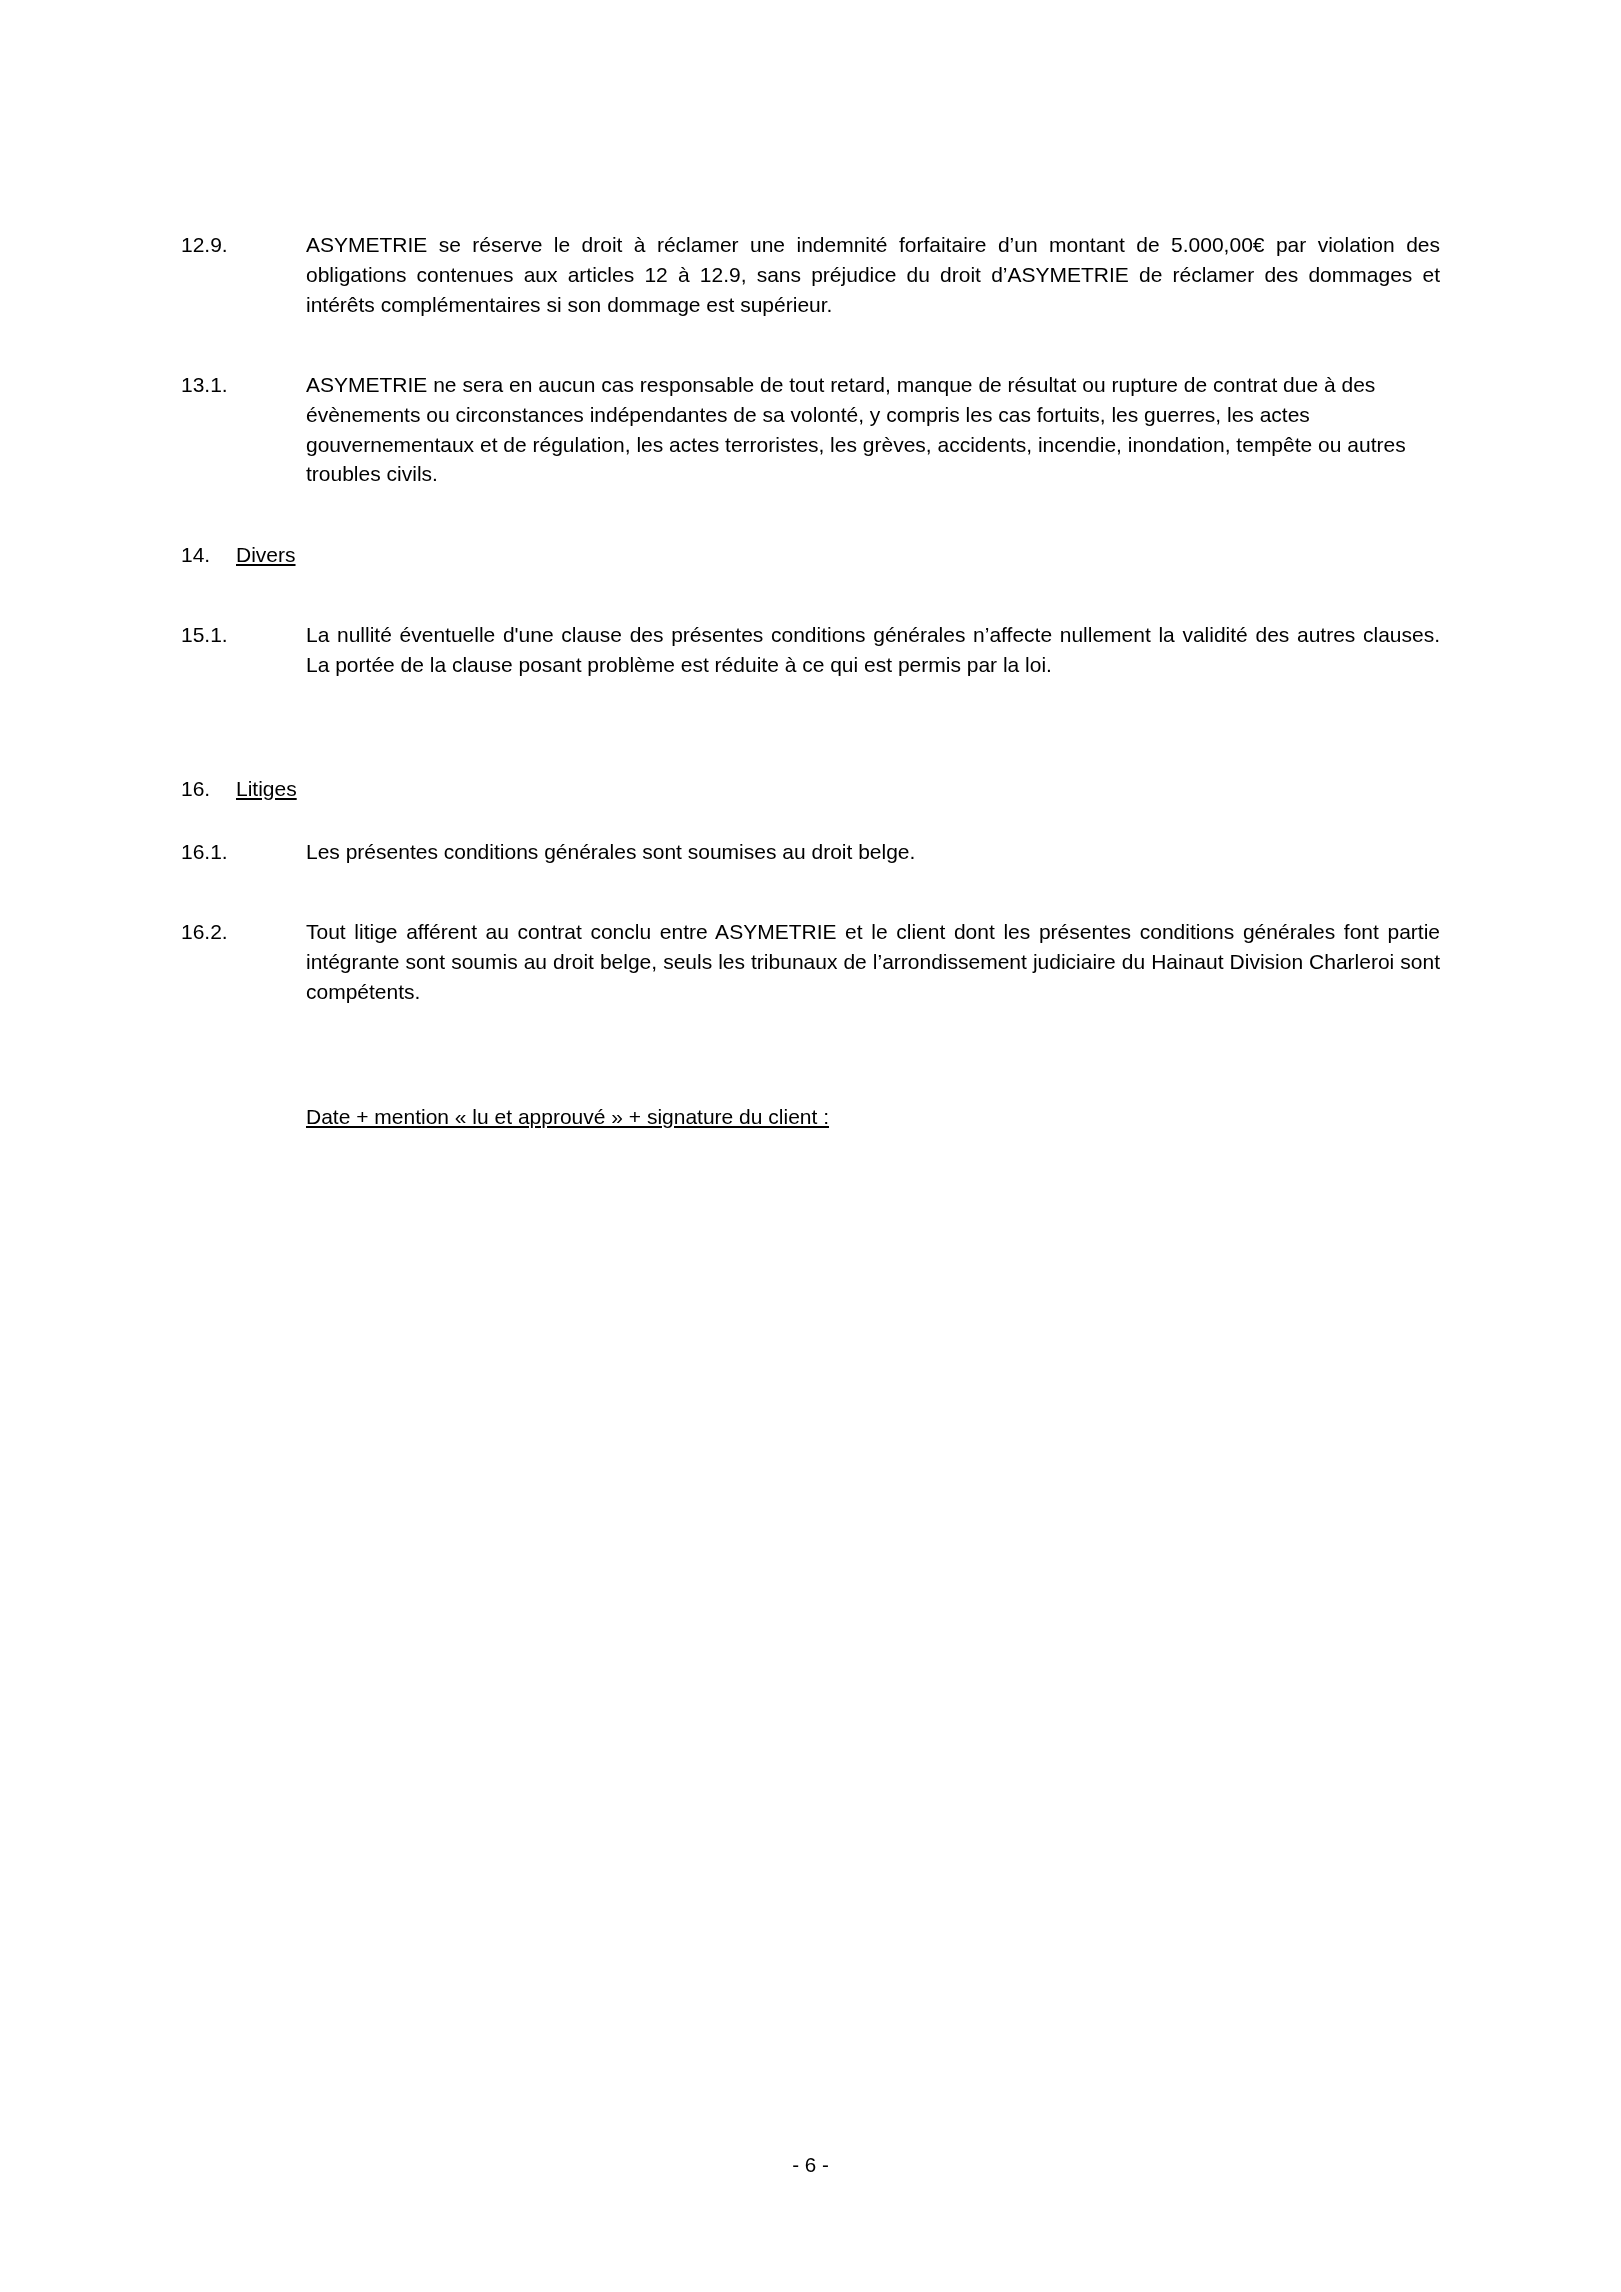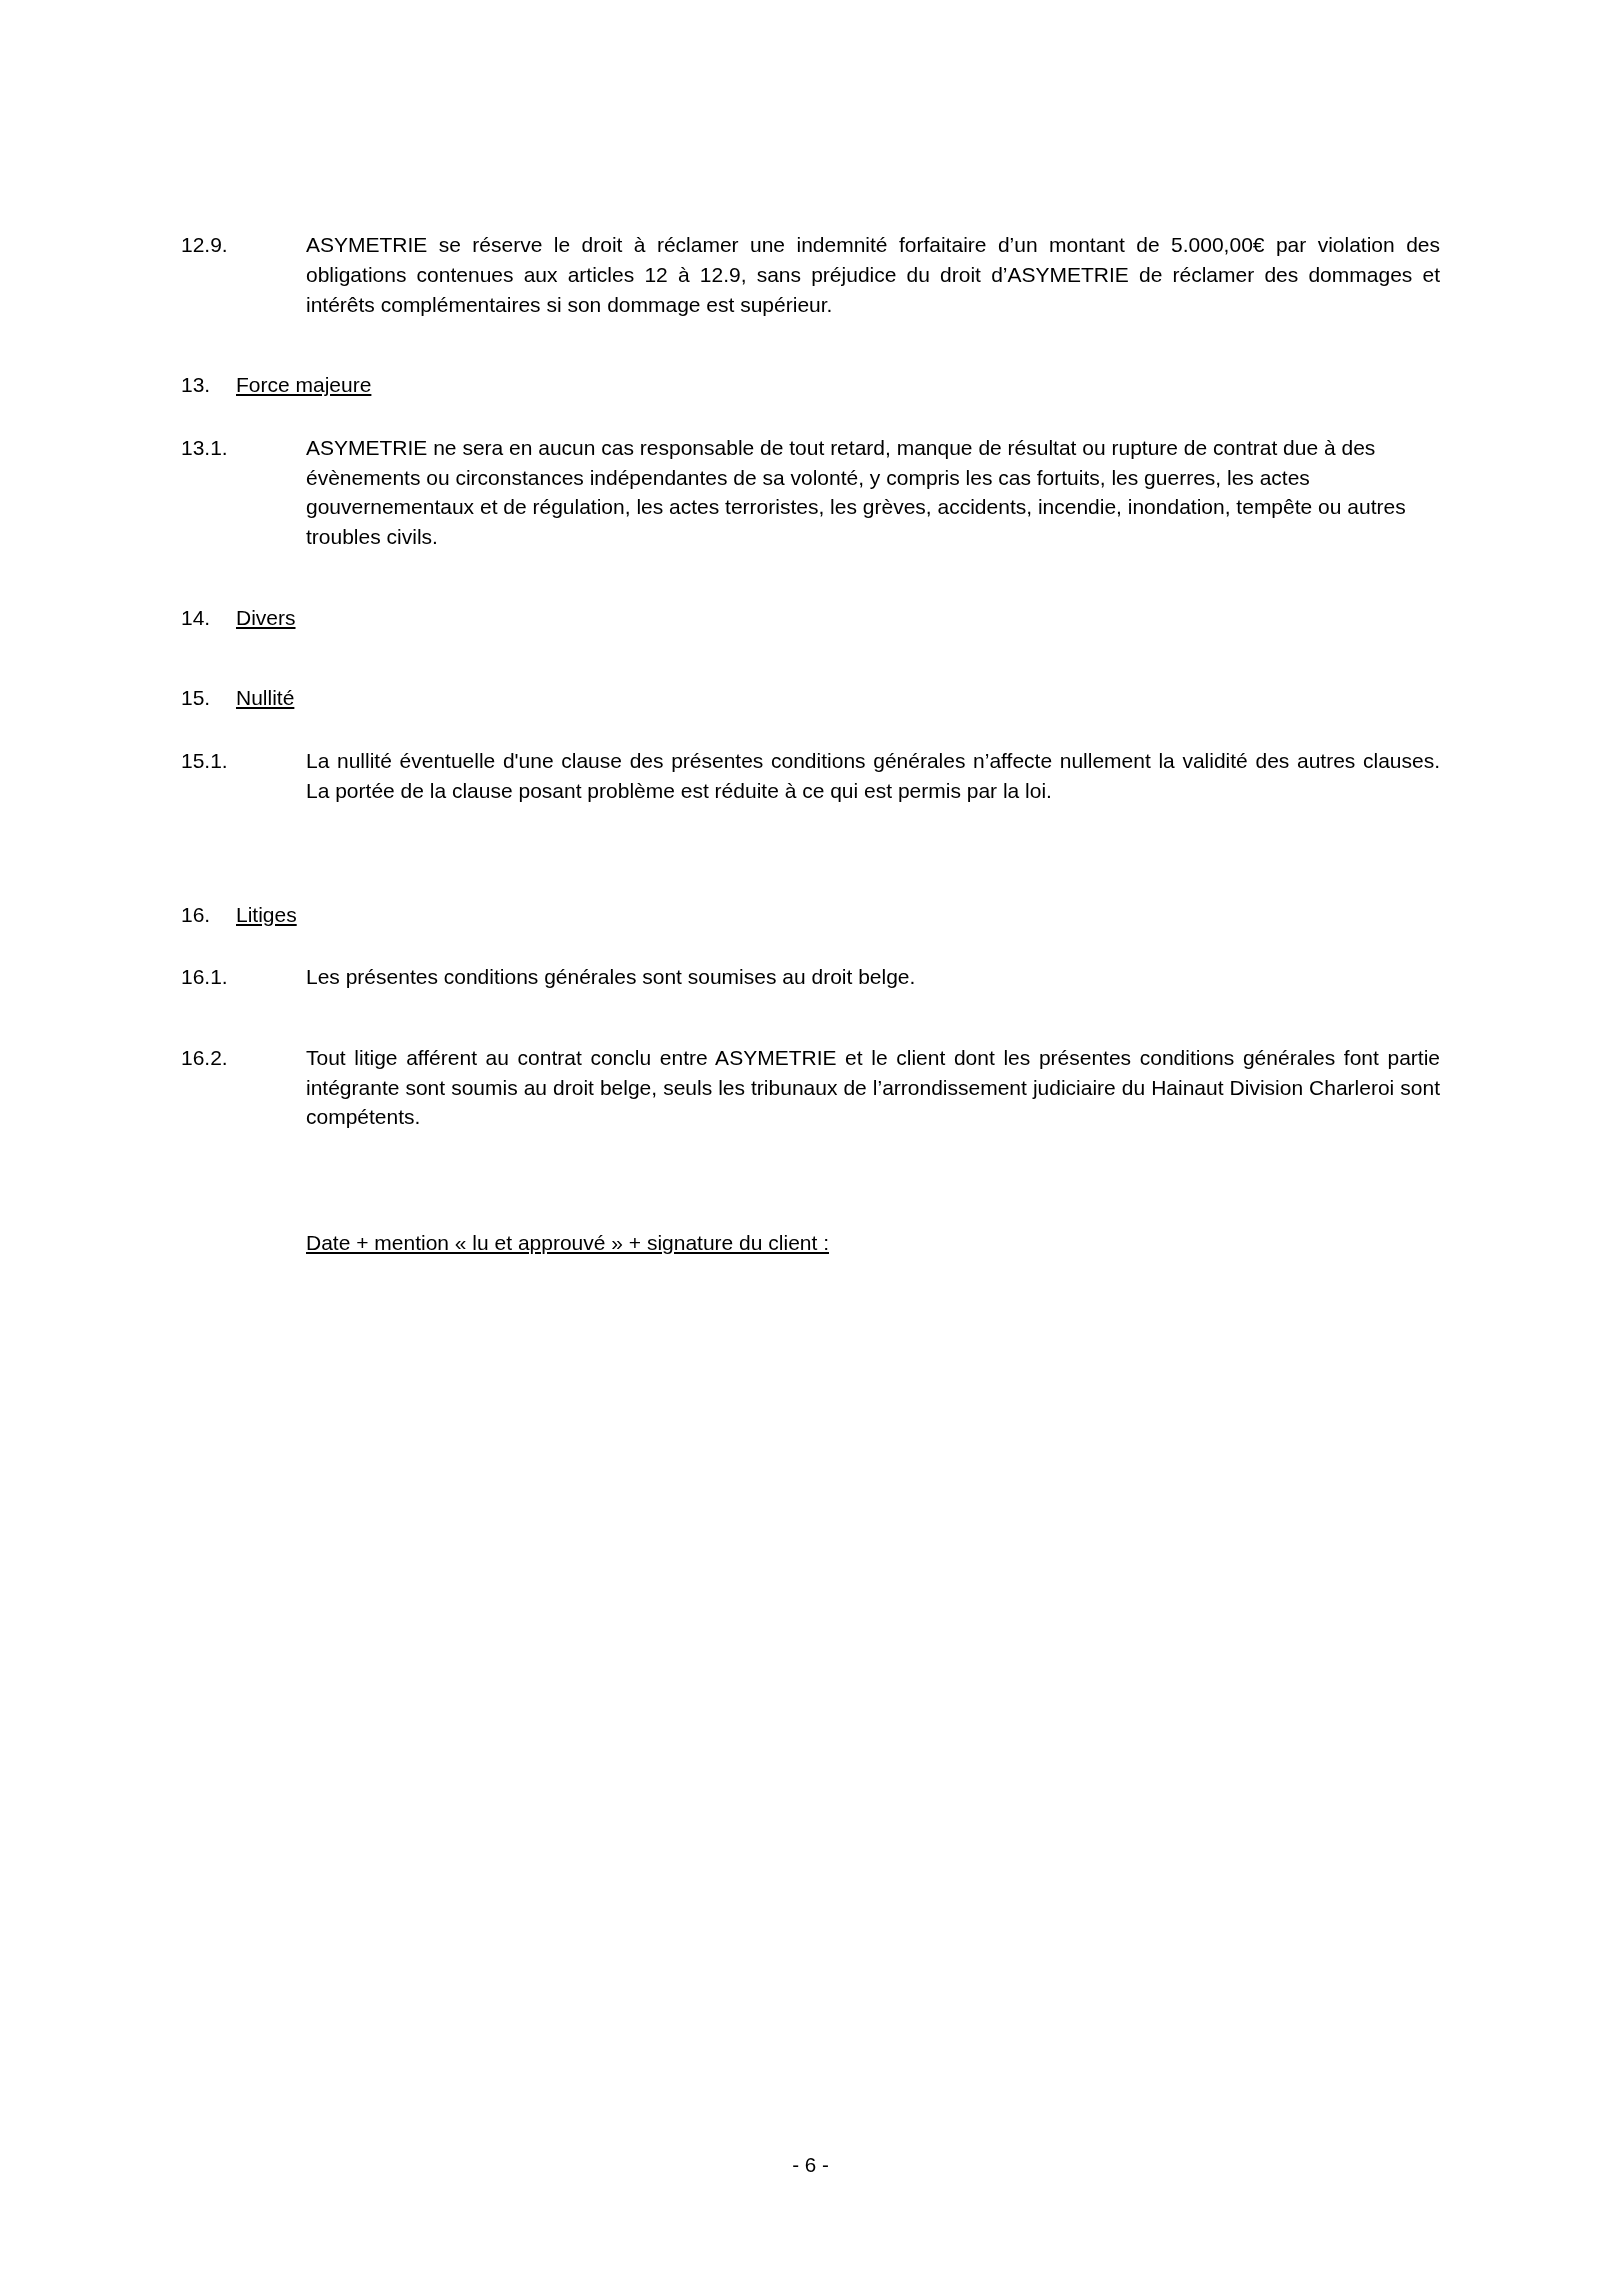--- a/index.html
+++ b/index.html
@@ -87,44 +87,36 @@
 <div class="page">
   <div class="content">
 
     <div class="clause">
       <div class="num">12.9.</div>
       <div class="body">ASYMETRIE se réserve le droit à réclamer une indemnité forfaitaire d’un montant de 5.000,00€ par violation des obligations contenues aux articles 12 à 12.9, sans préjudice du droit d’ASYMETRIE de réclamer des dommages et intérêts complémentaires si son dommage est supérieur.</div>
     </div>
 
     <div class="gap-sm"></div>
 
-    <div class="heading">
-      <div class="num">13.</div>
-      <div class="title">Force majeure</div>
-    </div>
 
     <div class="clause nojustify">
       <div class="num">13.1.</div>
       <div class="body">ASYMETRIE ne sera en aucun cas responsable de tout retard, manque de résultat ou rupture de contrat due à des évènements ou circonstances indépendantes de sa volonté, y compris les cas fortuits, les guerres, les actes gouvernementaux et de régulation, les actes terroristes, les grèves, accidents, incendie, inondation, tempête ou autres troubles civils.</div>
     </div>
 
     <div class="gap-sm"></div>
 
     <div class="heading">
       <div class="num">14.</div>
       <div class="title">Divers</div>
     </div>
 
 
     <div class="gap-sm"></div>
 
-    <div class="heading">
-      <div class="num">15.</div>
-      <div class="title">Nullité</div>
-    </div>
 
     <div class="clause">
       <div class="num">15.1.</div>
       <div class="body">La nullité éventuelle d'une clause des présentes conditions générales n’affecte nullement la validité des autres clauses. La portée de la clause posant problème est réduite à ce qui est permis par la loi.</div>
     </div>
 
     <div class="gap-lg"></div>
 
     <div class="heading">
       <div class="num">16.</div>

